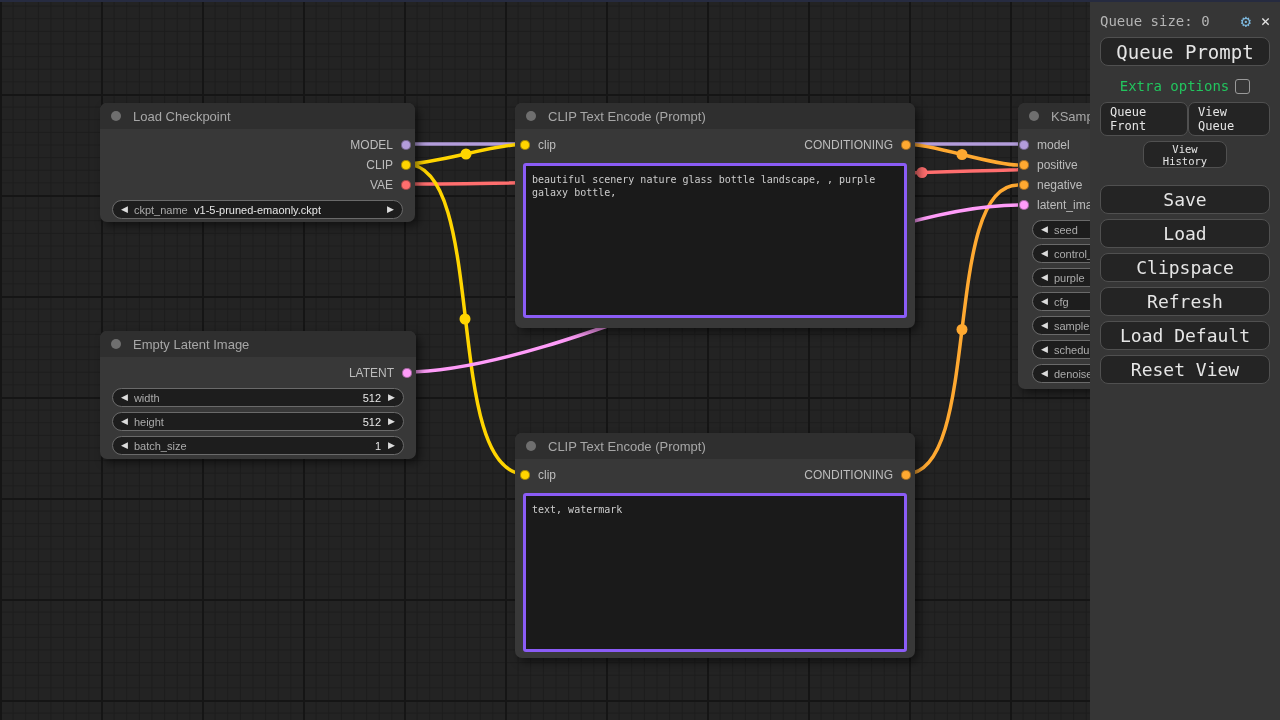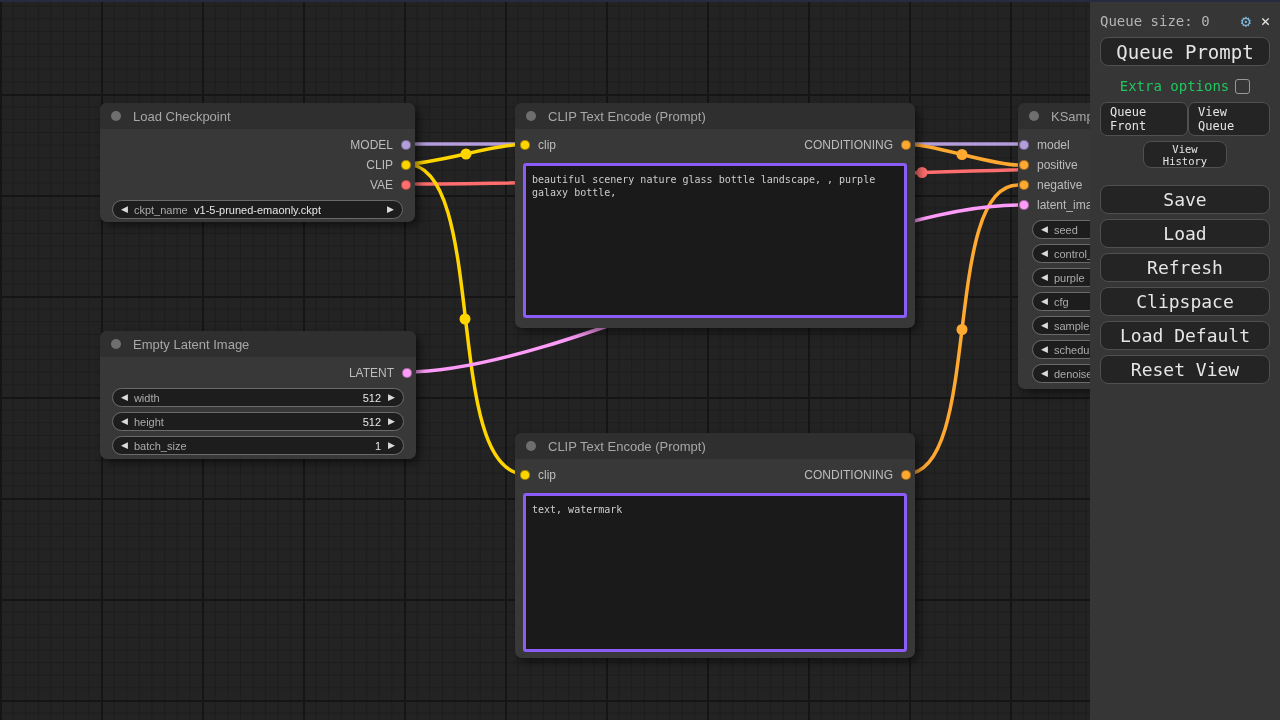--- a/index.html
+++ b/index.html
@@ -268,20 +268,20 @@
     <div class="btn btn-small">Queue Front</div>
     <div class="btn btn-small">View Queue</div>
   </div>
   <div class="btn btn-history">
     <span>View</span>
     <span>History</span>
   </div>
   <div class="sb-main">
     <div class="btn">Save</div>
     <div class="btn">Load</div>
+    <div class="btn">Clipspace</div>
     <div class="btn">Refresh</div>
-    <div class="btn">Clipspace</div>
     <div class="btn">Load Default</div>
     <div class="btn">Reset View</div>
   </div>
 </div>
 
 <div class="win-edge"></div>
 
 </body></html>

